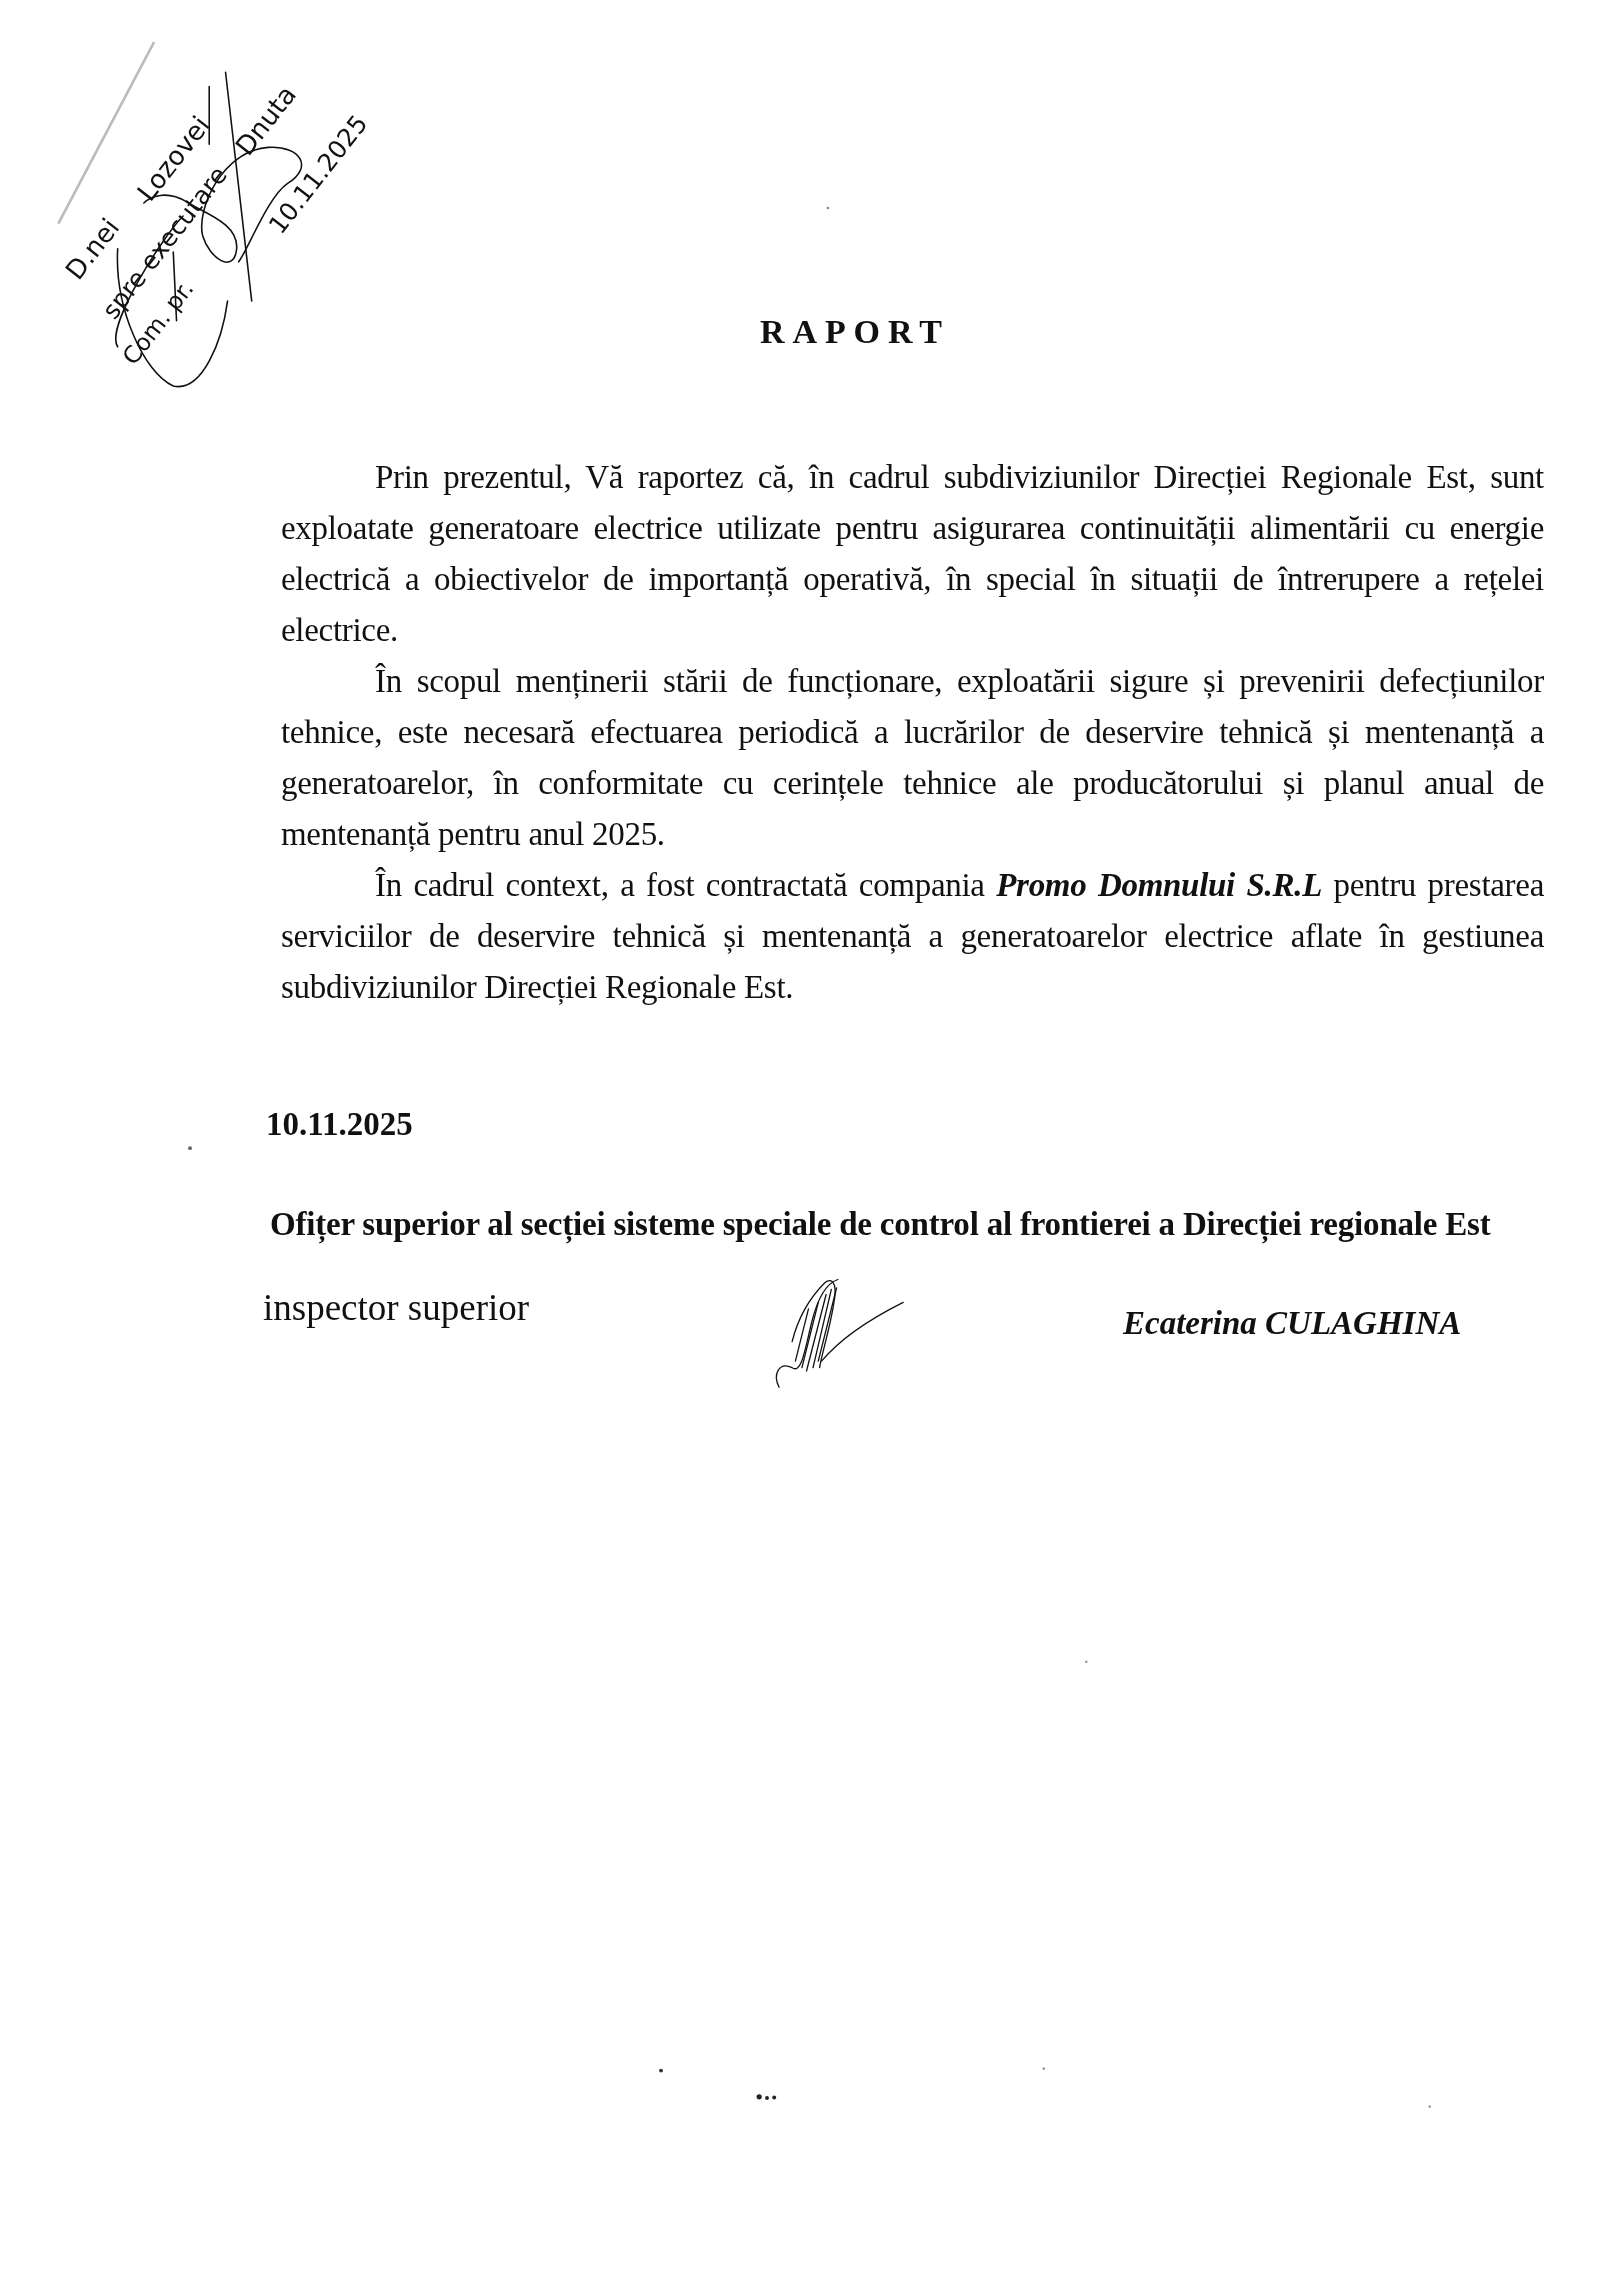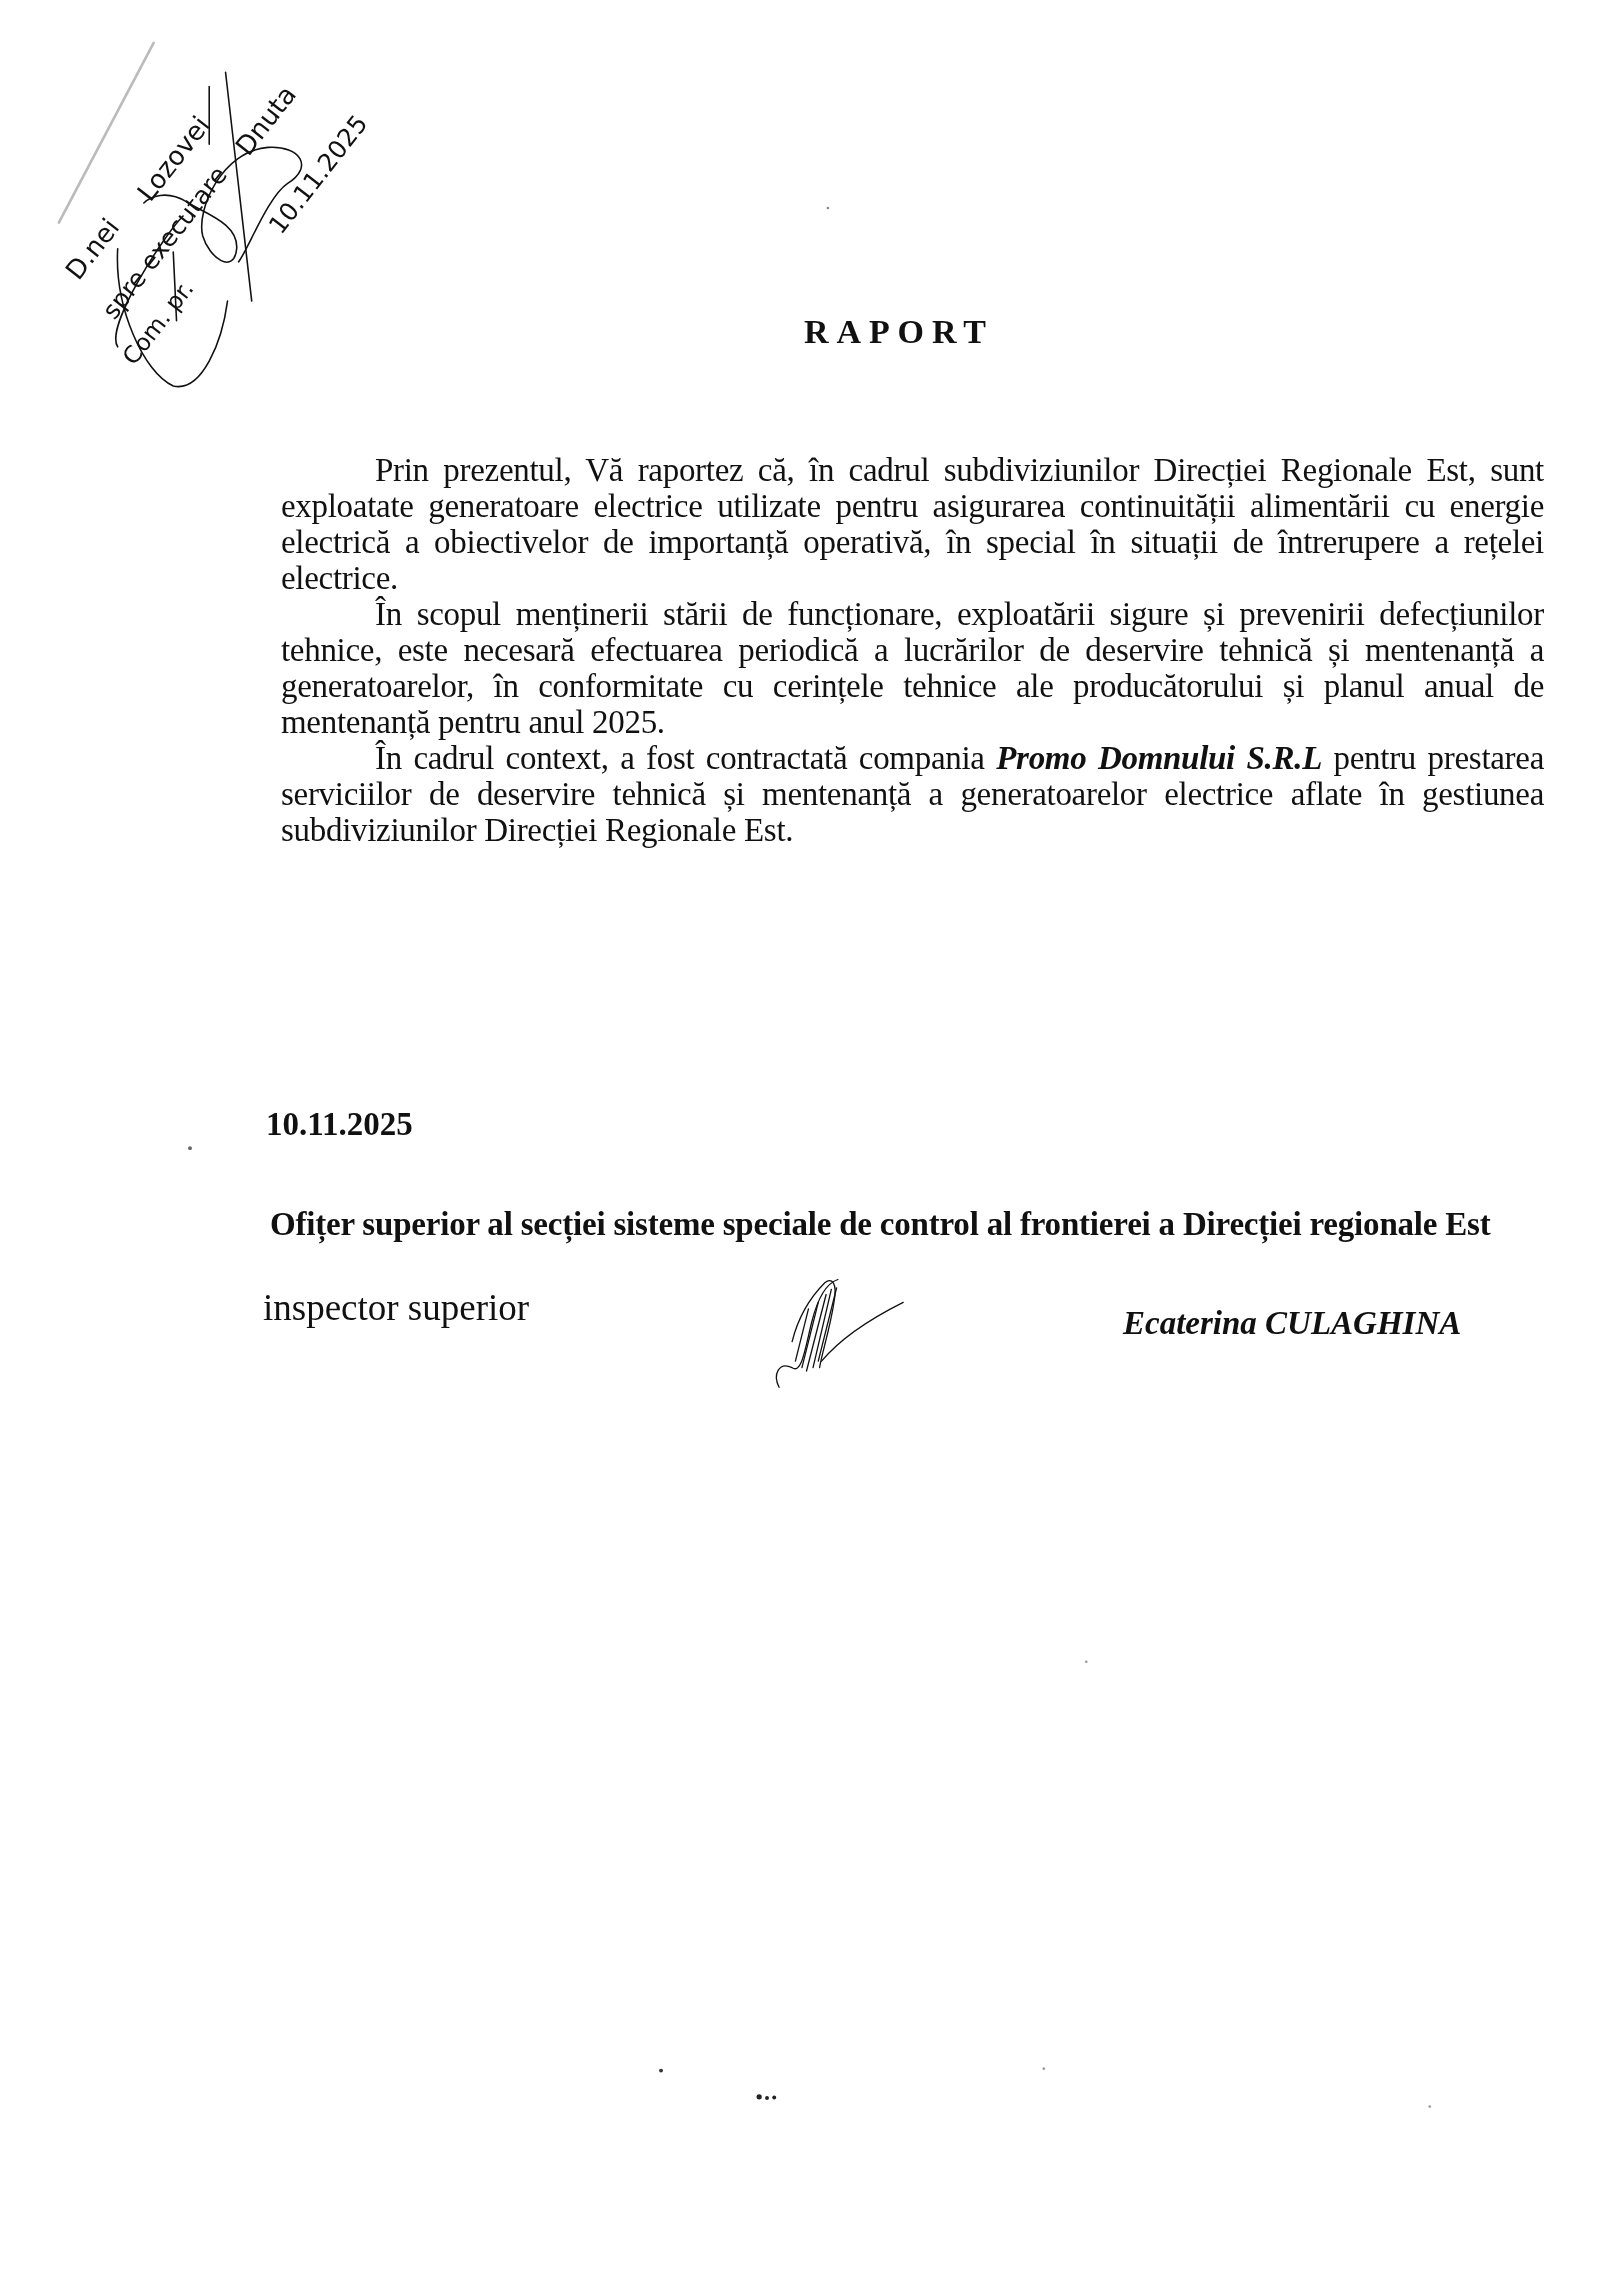--- a/index.html
+++ b/index.html
@@ -29,36 +29,36 @@
       font-weight: bold;
       font-size: 33px;
       line-height: 46px;
       letter-spacing: -0.2px;
     }
     .addressee div { white-space: nowrap; }
 
     
     .title {
       position: absolute;
-      left: 804px;
+      left: 760px;
       top: 313px;
       font-weight: bold;
       font-size: 34px;
       letter-spacing: 7.9px;
       white-space: nowrap;
     }
 
     
     .body-text {
       position: absolute;
       left: 281px;
       top: 452px;
       width: 1263px;
       font-size: 33px;
-      line-height: 36px;
+      line-height: 51px;
       text-align: justify;
       letter-spacing: -0.3px;
     }
     .body-text p {
       margin: 0;
       text-indent: 94px;
     }
     .company {
       font-weight: bold;
       font-style: italic;

